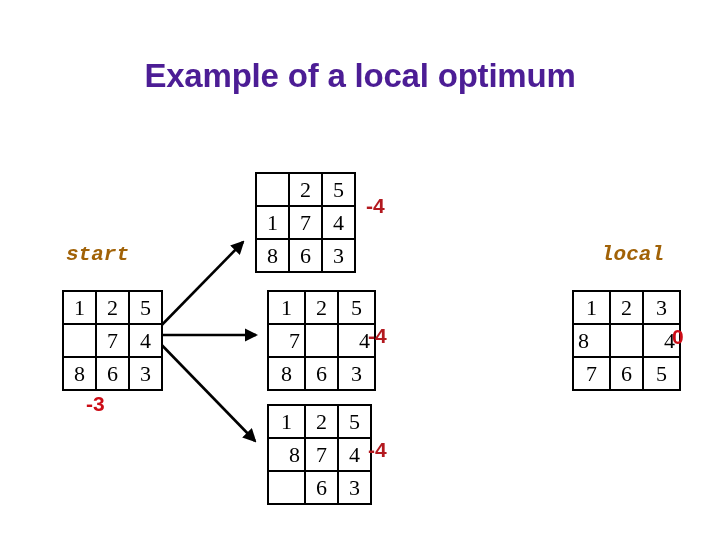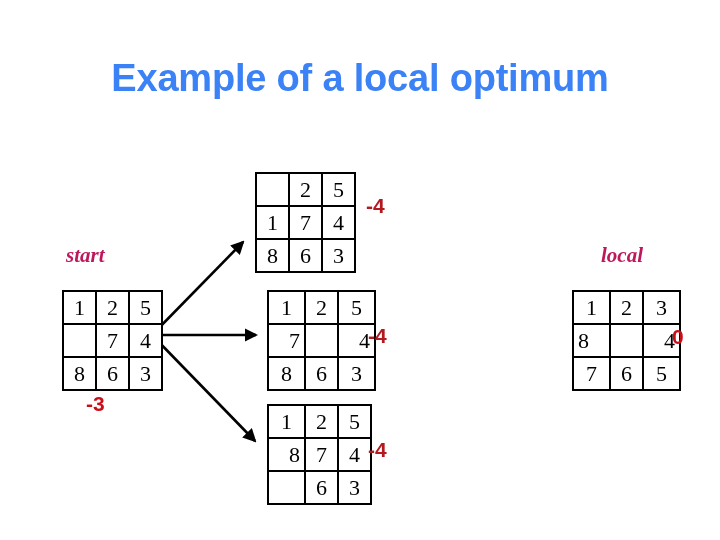--- a/index.html
+++ b/index.html
@@ -17,23 +17,23 @@
   }
 
   
   #slide-title {
     position: absolute;
     left: 0;
     top: 57px;
     width: 720px;
     text-align: center;
     font-family: "Liberation Sans", sans-serif;
-    font-size: 38px;
+    font-size: 33px;
     font-weight: bold;
-    color: #3b82f6;
+    color: #4c1d95;
     letter-spacing: -0.2px;
     white-space: nowrap;
   }
 
   
   .puzzle {
     position: absolute;
     border-collapse: collapse;
     border-spacing: 0;
     background: #ffffff;
@@ -50,25 +50,25 @@
     font-weight: normal;
     color: #000000;
     line-height: 31px;
   }
   .puzzle td.align-left  { text-align: left;  padding-left: 4px; }
   .puzzle td.align-right { text-align: right; padding-right: 4px; }
 
   
   .state-label {
     position: absolute;
-    font-family: Liberation Serif, serif;
+    font-family: Liberation Mono, monospace;
     font-size: 21px;
     font-style: italic;
     font-weight: bold;
-    color: #be185d;
+    color: #a16207;
     white-space: nowrap;
   }
 
   
   .h-value {
     position: absolute;
     font-family: "Liberation Sans", sans-serif;
     font-size: 21px;
     font-weight: bold;
     color: #b3191f;

